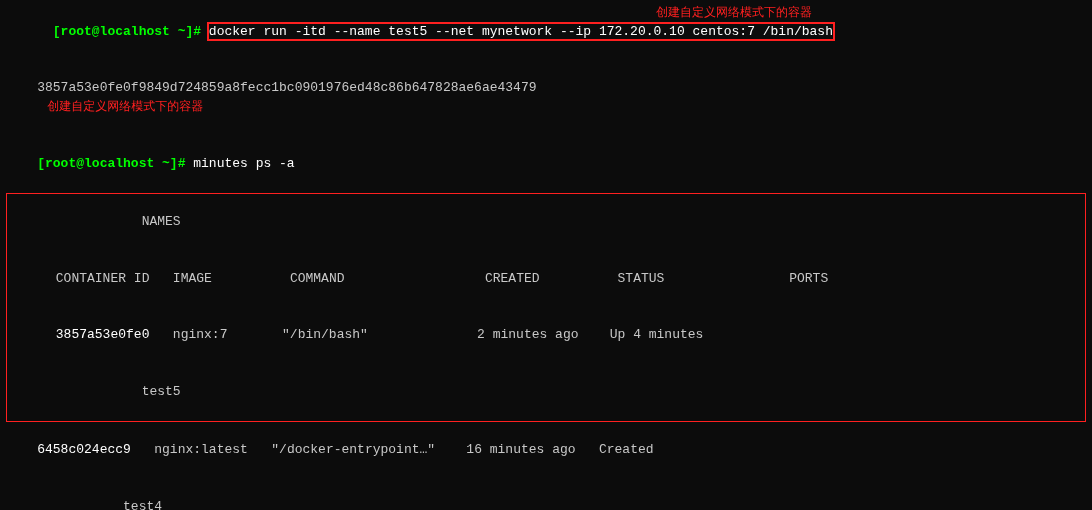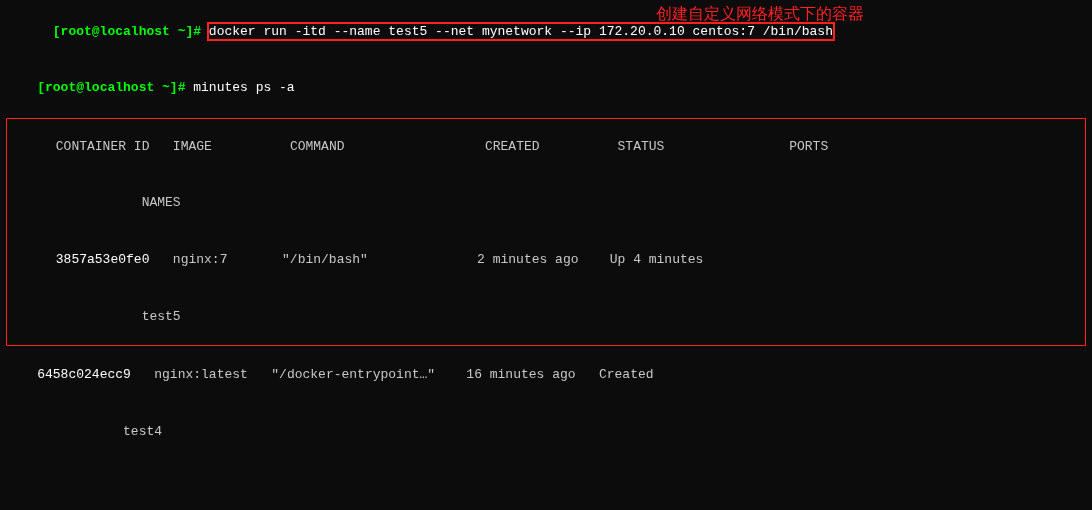--- a/index.html
+++ b/index.html
@@ -33,53 +33,57 @@
     .gray { color: #c8c8c8; }
 
     .col-header {
       color: #c8c8c8;
     }
 
     .annotation-chinese {
       position: absolute;
       color: #ff2020;
       font-family: 'Microsoft YaHei', 'SimSun', sans-serif;
-      font-size: 16px;
+      font-size: 12px;
       white-space: nowrap;
     }
   </style>
 </head>
 <body>
 
 <div class="terminal">
 
   
   <div style="position:relative; display:inline-block; width:100%;">
     <span class="line">
       <span class="prompt">[root@localhost ~]# </span><span class="command" style="background: transparent; outline: 2px solid #ff2020; outline-offset:0px;margin-top:38px;">docker run -itd --name test5 --net mynetwork --ip 172.20.0.10 centos:7 /bin/bash</span>
     </span>
     
     <span class="annotation-chinese" style="top:0px; left:650px;">创建自定义网络模式下的容器</span>
   </div>
 
   
+  <span class="line">
+    <span class="gray">3857a53e0fe0f9849d724859a8fecc1bc0901976ed48c86b647828ae6ae43479</span>
+    <span class="annotation-chinese" style="position:relative; left: 10px; top:0px;">创建自定义网络模式下的容器</span>
+  </span>
 
   
   <span class="line">
     <span class="prompt">[root@localhost ~]# </span><span class="command">minutes ps -a</span>
   </span>
 
   
   <div style="border: 1.5px solid #ff2020; margin: 1px 0; padding: 0 2px;">
 
     <span class="line">
-      <span class="col-header">CONTAINER ID</span><span class="col-header">   IMAGE          </span><span class="col-header">COMMAND                  </span><span class="col-header">CREATED          </span><span class="col-header">STATUS        </span><span class="col-header">        PORTS</span>
+      <span>           NAMES</span>
     </span>
     <span class="line">
-      <span>           NAMES</span>
+      <span class="col-header">CONTAINER ID</span><span class="col-header">   IMAGE          </span><span class="col-header">COMMAND                  </span><span class="col-header">CREATED          </span><span class="col-header">STATUS        </span><span class="col-header">        PORTS</span>
     </span>
 
     <span class="line">
       <span class="white">3857a53e0fe0</span><span>   nginx:7       </span><span>"/bin/bash"              </span><span>2 minutes ago    </span><span>Up 4 minutes</span>
     </span>
     <span class="line">
       <span>           test5</span>
     </span>
   </div>
 

